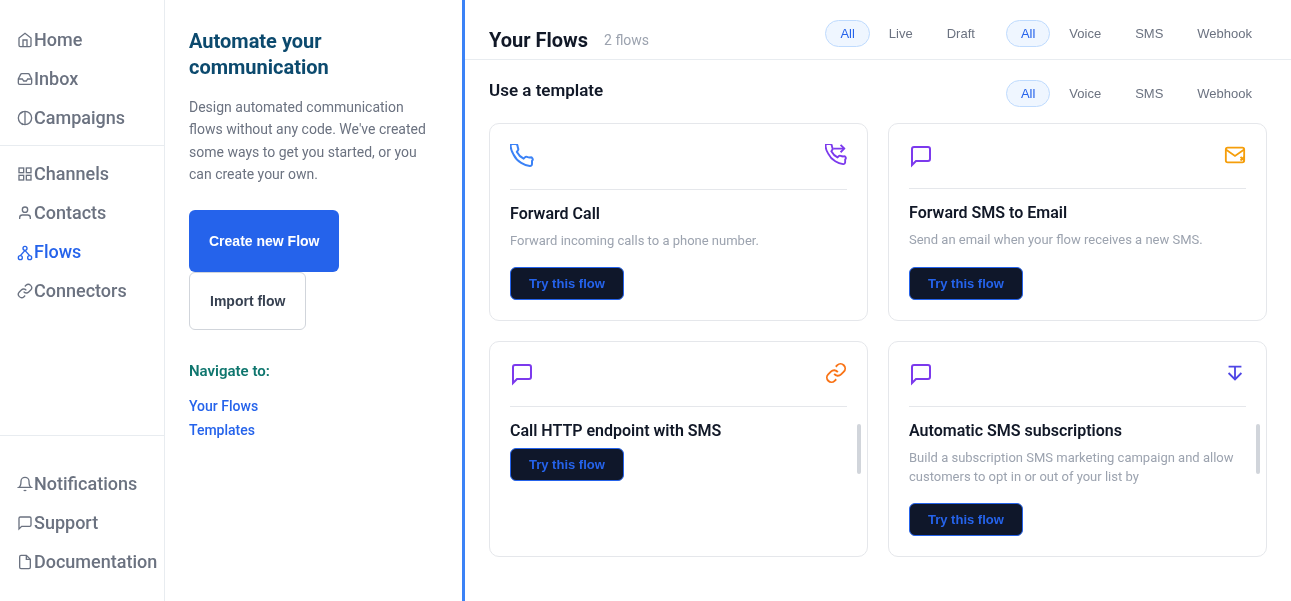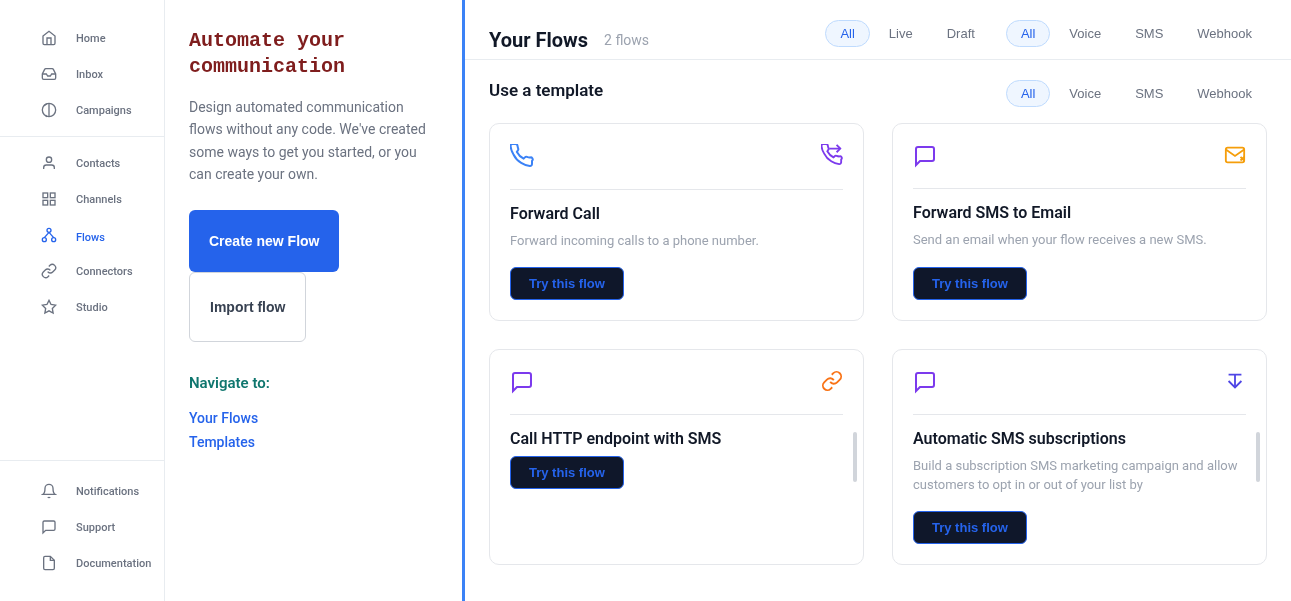--- a/index.html
+++ b/index.html
@@ -12,60 +12,59 @@
       border-right: 1px solid #e8ecf0;
       display: flex;
       flex-direction: column;
       padding: 20px 0;
       flex-shrink: 0;
     }
     .sidebar-nav { flex: 1; }
     .sidebar-item {
       display: flex;
       align-items: center;
-      gap: 18px;
+      gap: 0;
       padding: 9px 16px;
       cursor: pointer;
       color: #6b7280;
-      font-size: 11px;
+      font-size: 18px;
       font-weight: 500;
       border-radius: 0;
       transition: background 0.15s;
-      margin-left: 24px;
     }
     .sidebar-item.active { color: #2563eb; align-items: flex-end; }
     .sidebar-item .icon { width: 18px; height: 18px; display: flex; align-items: center; justify-content: center; flex-shrink: 0; }
-    .sidebar-bottom { border-top: 1px solid #e8ecf0; padding-top: 12px; margin-top: 8px; }
+    .sidebar-bottom { border-top: 1px solid #e8ecf0; padding-top: 28px; margin-top: 8px; }
 
     
     .left-panel {
       width: 300px;
       background: #fff;
       border-right: 3px solid #3b82f6;
       padding: 28px 24px;
       flex-shrink: 0;
     }
-    .left-panel h1 { font-size: 20px; font-weight: 700; color: #7f1d1d; line-height: 1.3; margin-bottom: 16px; font-family: Liberation Mono, monospace; }
+    .left-panel h1 { font-size: 20px; font-weight: 700; color: #0c4a6e; line-height: 1.3; margin-bottom: 16px; }
     .left-panel p { font-size: 14px; color: #6b7280; line-height: 1.6; margin-bottom: 24px; }
     .btn-primary {
       background: #2563eb;
       color: #fff;
       border: none;
       padding: 23px 20px;
       border-radius: 6px;
       font-size: 14px;
       font-weight: 600;
       cursor: pointer;
       margin-right: 8px;
     }
     .btn-secondary {
       background: #fff;
       color: #374151;
       border: 1.5px solid #d1d5db;
-      padding: 26px 20px;
+      padding: 20px 20px;
       border-radius: 6px;
       font-size: 14px;
       font-weight: 600;
       cursor: pointer;
     }
     .navigate-section { margin-top: 32px; }
     .navigate-section h3 { font-size: 15px; font-weight: 600; color: #0f766e; margin-bottom: 14px; }
     .nav-link { display: block; color: #2563eb; font-size: 14px; font-weight: 500; padding: 4px 0; cursor: pointer; }
 
     
@@ -86,21 +85,21 @@
     }
     .filter-btn.active { background: #eff6ff; color: #2563eb; border-color: #bfdbfe; }
 
     
     .templates-section { padding: 20px 24px; }
     .templates-header { display: flex; margin-bottom: 16px; }
     .templates-title { font-size: 17px; font-weight: 600; color: #111827; flex: 1; }
     .template-filters { display: flex; align-items: center; gap: 4px; }
 
     
-    .cards-grid { display: grid; grid-template-columns: 1fr 1fr; gap: 28px; }
+    .cards-grid { display: grid; grid-template-columns: 1fr 1fr; gap: 20px; }
     .card {
       border: 1.5px solid #e5e7eb;
       border-radius: 10px;
       padding: 20px;
       background: #fff;
       display: flex;
       flex-direction: column;
       position: relative;
       overflow: hidden;
     }
@@ -165,36 +164,36 @@
             <polyline points="7 19.7 8.5 22.5"></polyline>
             <line x1="12" y1="2" x2="12" y2="22"></line>
           </svg>
       </span>
       <span>Campaigns</span>
     </div>
     <div style="height:1px; background:#e8ecf0; margin: 8px 0;"></div>
     <div class="sidebar-item">
       <span class="icon">
         <svg width="16" height="16" viewBox="0 0 24 24" fill="none" stroke="currentColor" stroke-width="2">
-            <path d="M20 21v-2a4 4 0 00-4-4H8a4 4 0 00-4 4v2"></path>
-            <circle cx="12" cy="7" r="4"></circle>
-          </svg>
-      </span>
-      <span>Contacts</span>
-    </div>
-    <div class="sidebar-item">
-      <span class="icon">
-        <svg width="16" height="16" viewBox="0 0 24 24" fill="none" stroke="currentColor" stroke-width="2">
             <rect x="3" y="3" width="7" height="7"></rect>
             <rect x="14" y="3" width="7" height="7"></rect>
             <rect x="14" y="14" width="7" height="7"></rect>
             <rect x="3" y="14" width="7" height="7"></rect>
           </svg>
       </span>
       <span>Channels</span>
+    </div>
+    <div class="sidebar-item">
+      <span class="icon">
+        <svg width="16" height="16" viewBox="0 0 24 24" fill="none" stroke="currentColor" stroke-width="2">
+            <path d="M20 21v-2a4 4 0 00-4-4H8a4 4 0 00-4 4v2"></path>
+            <circle cx="12" cy="7" r="4"></circle>
+          </svg>
+      </span>
+      <span>Contacts</span>
     </div>
     <div class="sidebar-item active">
       <span class="icon icon-blue">
         <svg width="16" height="16" viewBox="0 0 24 24" fill="none" stroke="#2563eb" stroke-width="2">
             <circle cx="12" cy="5" r="3"></circle>
             <circle cx="5" cy="19" r="3"></circle>
             <circle cx="19" cy="19" r="3"></circle>
             <line x1="12" y1="8" x2="5" y2="16"></line>
             <line x1="12" y1="8" x2="19" y2="16"></line>
           </svg>
@@ -203,28 +202,20 @@
     </div>
     <div class="sidebar-item">
       <span class="icon">
         <svg width="16" height="16" viewBox="0 0 24 24" fill="none" stroke="currentColor" stroke-width="2">
             <path d="M10 13a5 5 0 007.54.54l3-3a5 5 0 00-7.07-7.07l-1.72 1.71"></path>
             <path d="M14 11a5 5 0 00-7.54-.54l-3 3a5 5 0 007.07 7.07l1.71-1.71"></path>
           </svg>
       </span>
       <span>Connectors</span>
     </div>
-    <div class="sidebar-item">
-      <span class="icon">
-        <svg width="16" height="16" viewBox="0 0 24 24" fill="none" stroke="currentColor" stroke-width="2">
-            <polygon points="12 2 15.09 8.26 22 9.27 17 14.14 18.18 21.02 12 17.77 5.82 21.02 7 14.14 2 9.27 8.91 8.26 12 2"></polygon>
-          </svg>
-      </span>
-      <span>Studio</span>
-    </div>
   </div>
   <div class="sidebar-bottom">
     <div class="sidebar-item">
       <span class="icon">
         <svg width="16" height="16" viewBox="0 0 24 24" fill="none" stroke="currentColor" stroke-width="2">
             <path d="M18 8A6 6 0 006 8c0 7-3 9-3 9h18s-3-2-3-9"></path>
             <path d="M13.73 21a2 2 0 01-3.46 0"></path>
           </svg>
       </span>
       <span>Notifications</span>

